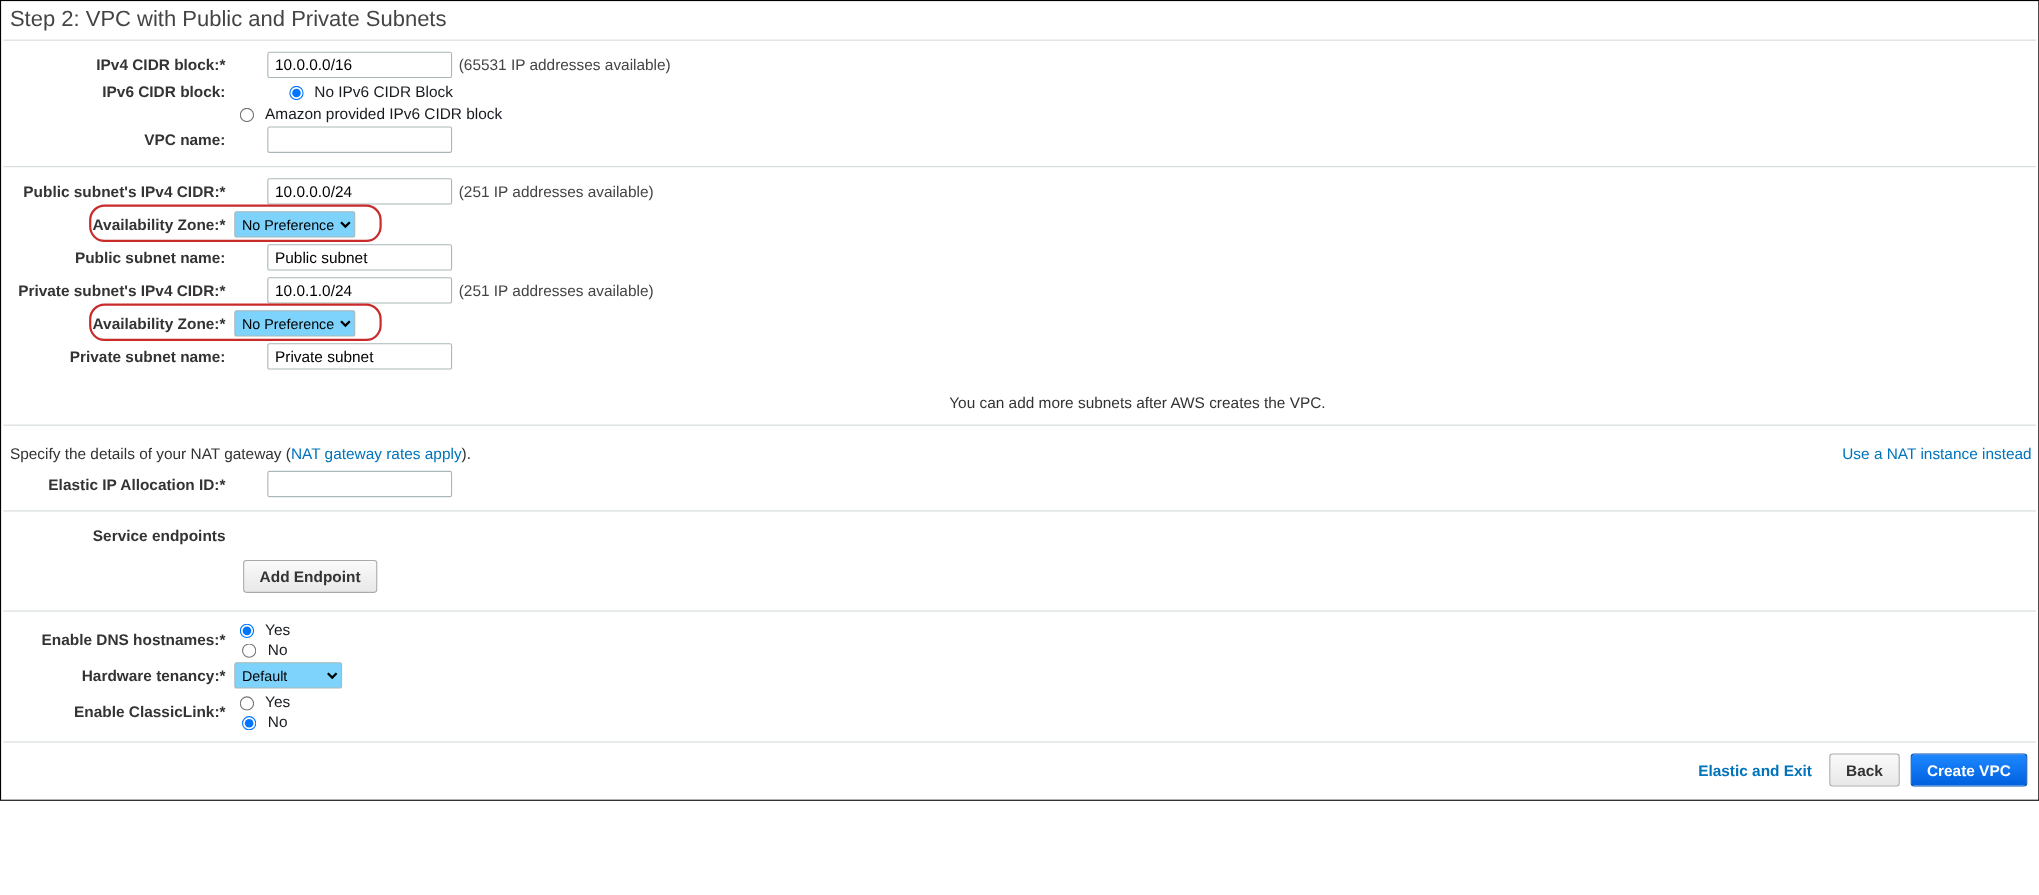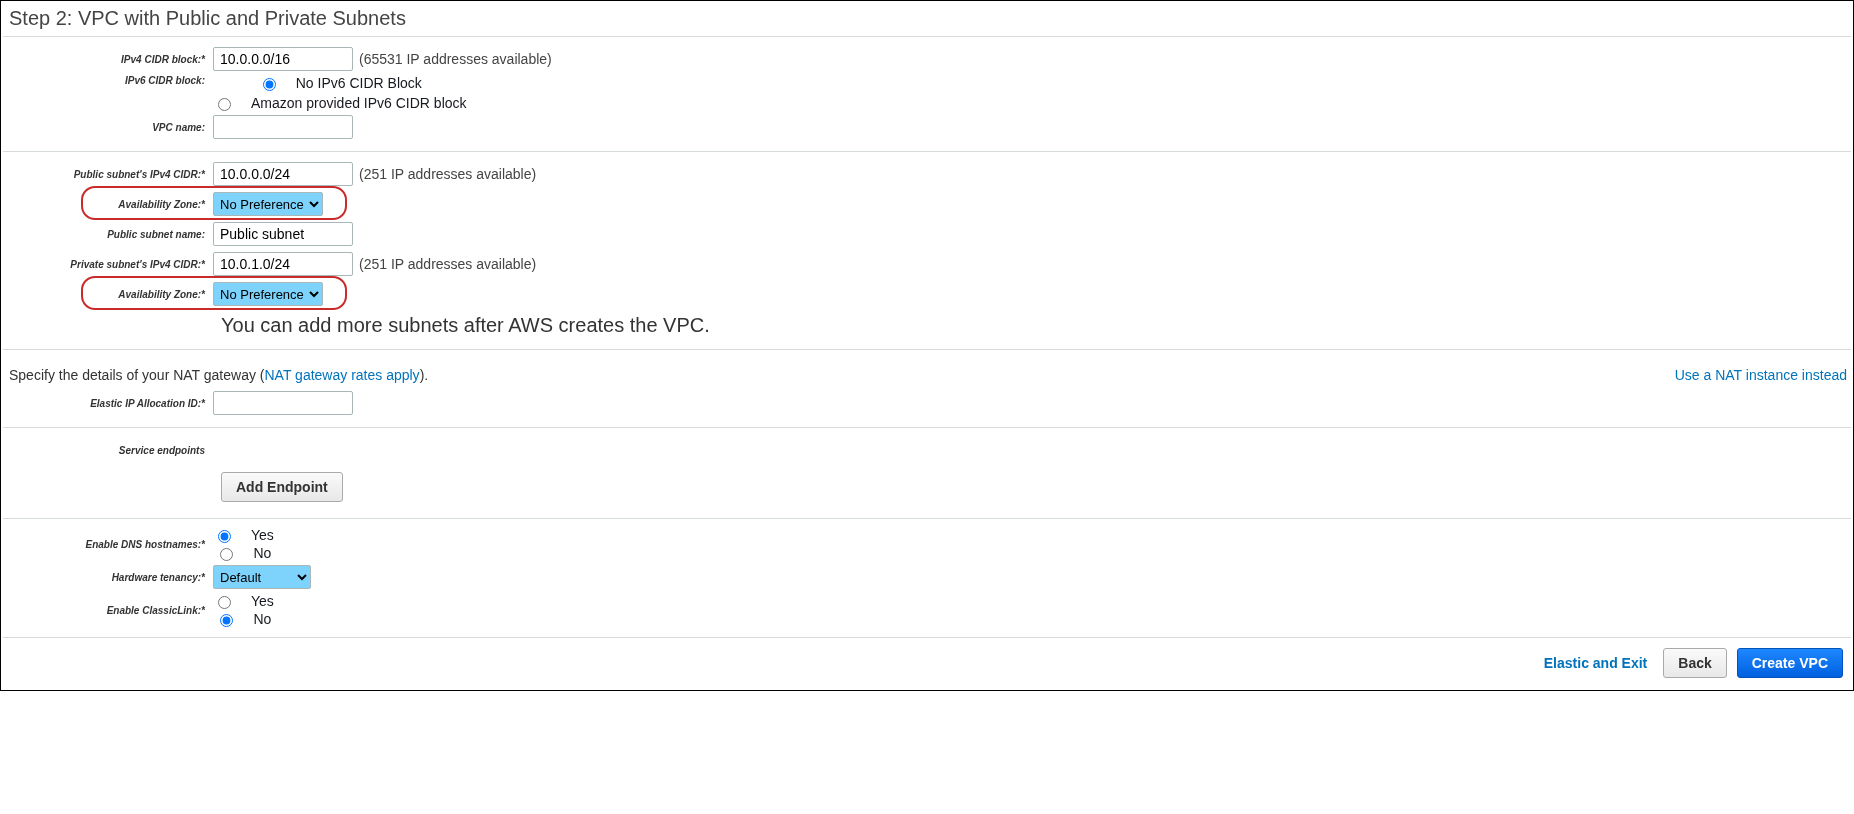--- a/index.html
+++ b/index.html
@@ -32,59 +32,58 @@
     align-items: center;
     min-height: 28px;
     margin: 2px 0;
   }
   .form-label {
     width: 206px;
     text-align: right;
     padding-right: 8px;
     font-weight: 700;
     color: #333;
-    font-size: 10px;
-    font-style: italic;
+    font-size: 14px;
   }
   .form-value {
     display: flex;
     align-items: center;
     gap: 6px;
   }
   input[type="text"] {
     height: 24px;
     border: 1px solid #aab7b8;
     border-radius: 2px;
     padding: 2px 6px;
     font-size: 14px;
     width: 150px;
     background: #fff;
   }
-  input[type="text"].narrow { width: 140px; }
+  input[type="text"].narrow { width: 168px; margin-left: 30px; }
   select {
     height: 24px;
     border: 1px solid #aab7b8;
     border-radius: 2px;
     font-size: 13px;
     padding: 1px 2px;
     background: #7dd3fc;
   }
   .hint {
     color: #444;
     font-size: 14px;
   }
   .radio-wrap {
     display: flex;
     flex-direction: column;
     gap: 4px;
   }
   .radio-line, .radio-inline {
     display: flex;
     align-items: center;
-    gap: 17px;
+    gap: 7px;
     font-size: 14px;
     justify-content: flex-end;
   }
   .radio-inline-group {
     display: flex;
     gap: 2px;
     flex-direction: column;
   }
   .highlight-oval {
     position: absolute;
@@ -105,24 +104,25 @@
     align-items: center;
     margin-top: 11px;
   }
   .link {
     color: #0073bb;
     text-decoration: none;
     cursor: pointer;
   }
   .note-text {
     padding-left: 214px;
-    font-size: 20px;
+    font-size: 14px;
     color: #333;
-    margin-top: 6px;
+    margin-top: 20px;
     margin-bottom: 4px;
+    text-align: center;
   }
   .btn {
     height: 30px;
     border-radius: 3px;
     font-size: 14px;
     font-weight: 700;
     padding: 0 14px;
     cursor: pointer;
   }
   .btn-default {
@@ -230,20 +230,26 @@
   <div class="form-row rel-container">
     <div class="highlight-oval" style="left:74px; top:-4px; width:266px; height:34px;"></div>
     <div class="form-label">Availability Zone:*</div>
     <div class="form-value">
       <select>
         <option>No Preference</option>
       </select>
     </div>
   </div>
 
+  <div class="form-row">
+    <div class="form-label">Private subnet name:</div>
+    <div class="form-value">
+      <input type="text" class="narrow" value="Private subnet" style="">
+    </div>
+  </div>
 
   <div class="note-text">You can add more subnets after AWS creates the VPC.</div>
 </div>
 <hr class="section-divider">
 
 <div class="nat-section-text">
   <span>
     <span>Specify the details of your NAT gateway (</span><a class="link">NAT gateway rates apply</a><span>).</span>
   </span>
   <a class="link">Use a NAT instance instead</a>

